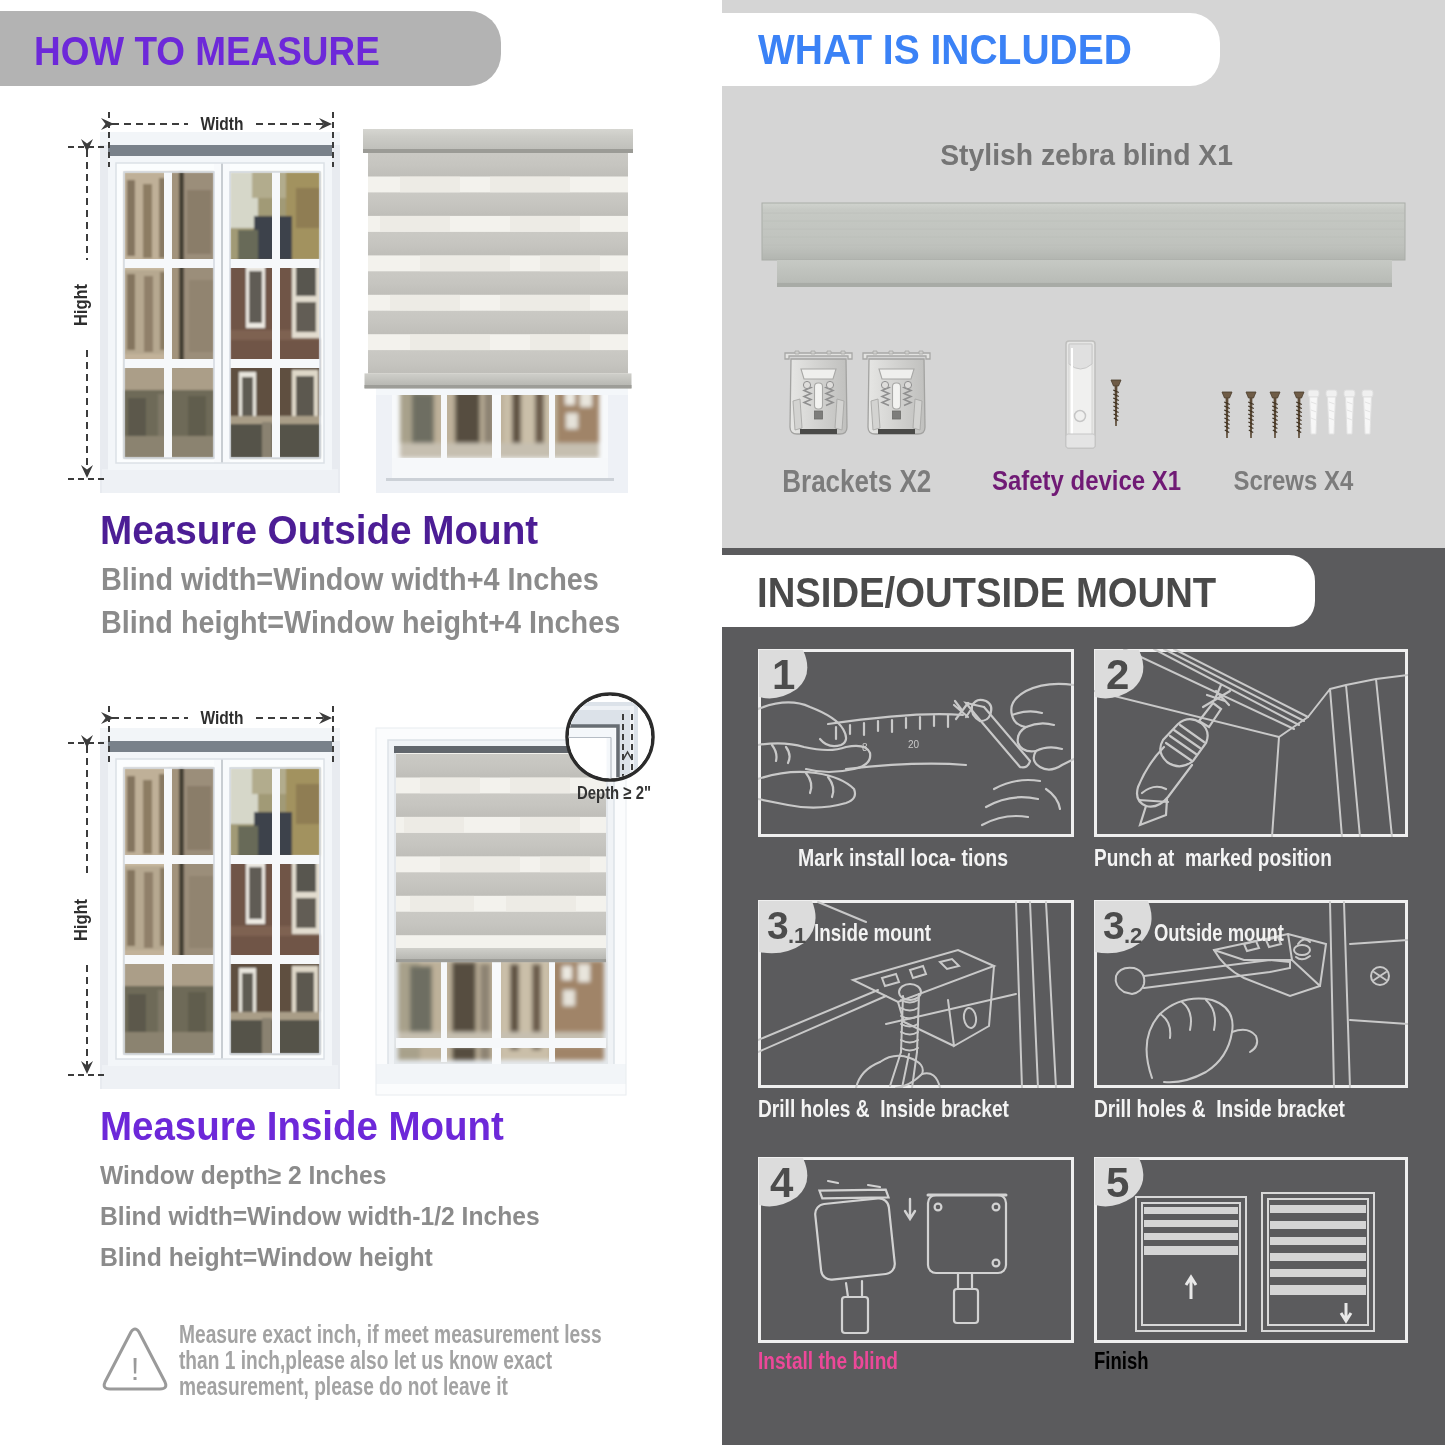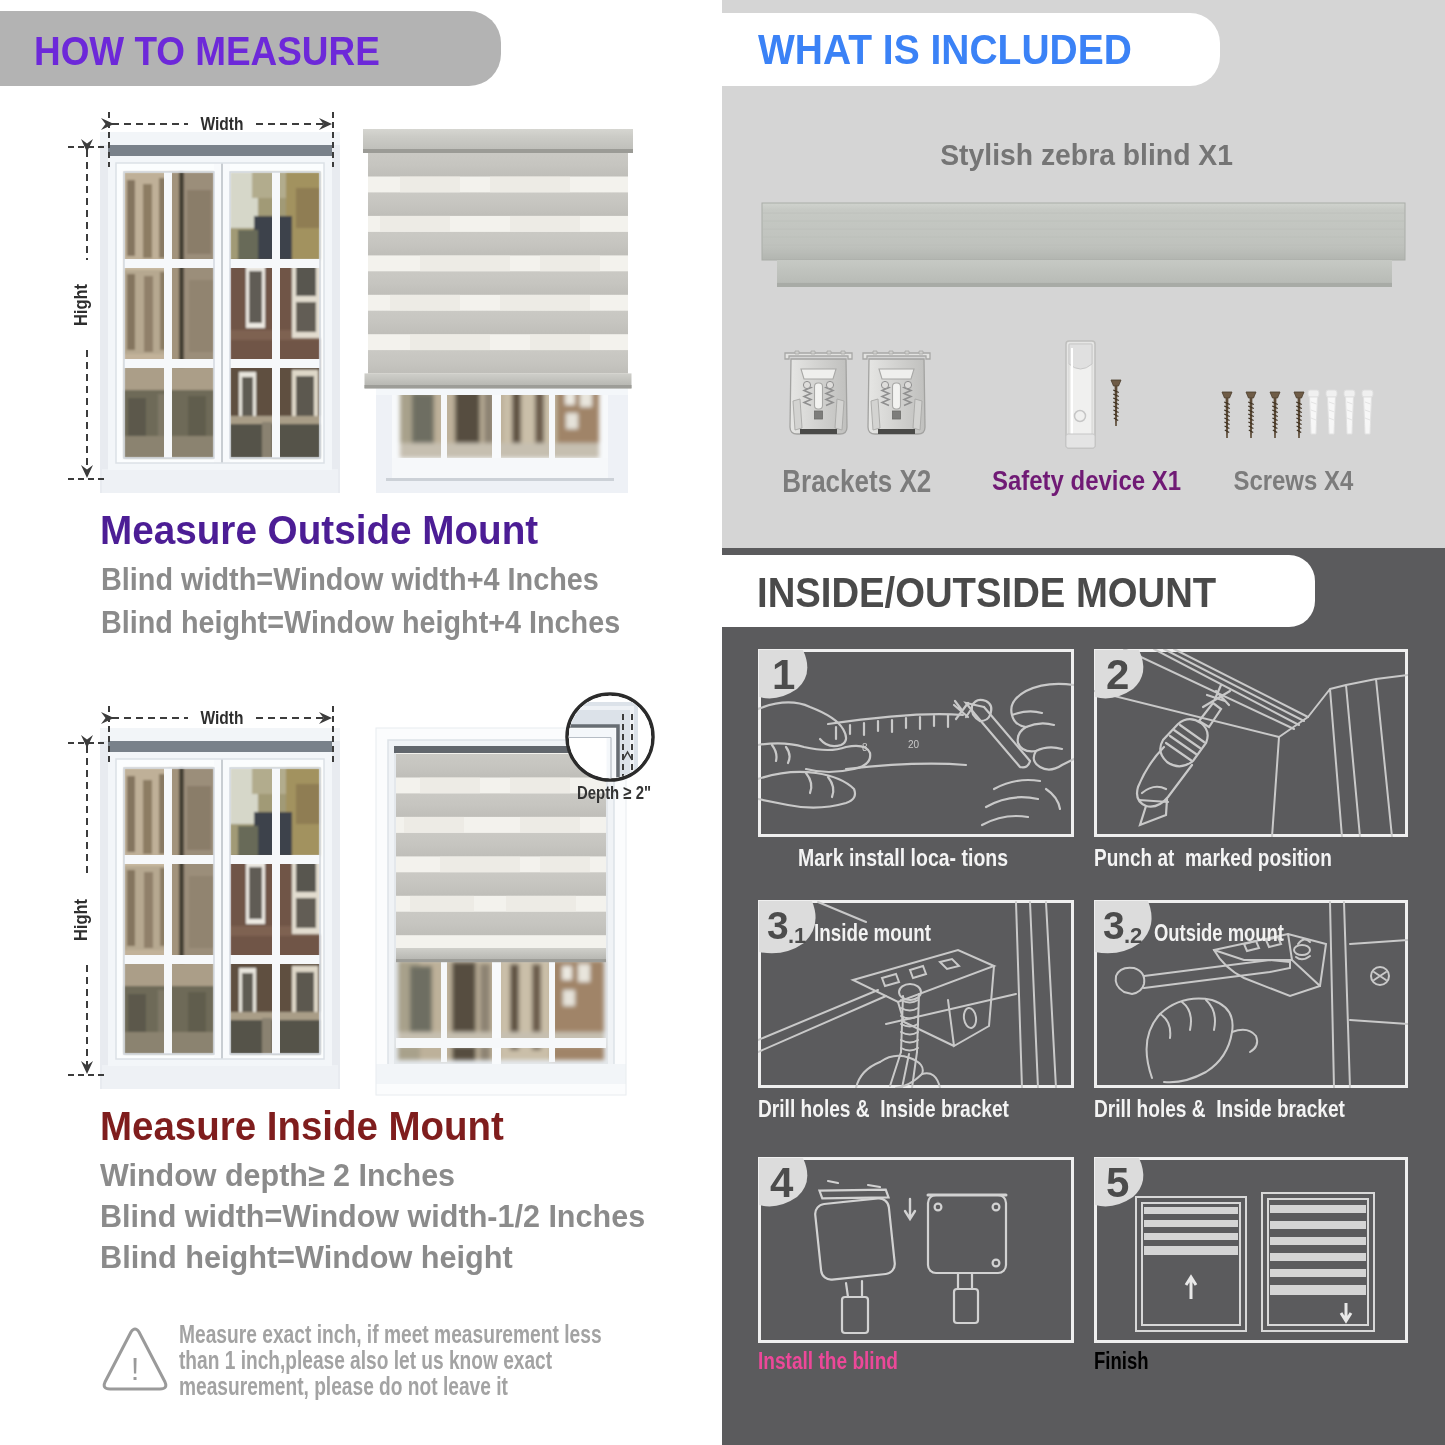--- a/index.html
+++ b/index.html
@@ -290,22 +290,22 @@
     <path d="M500 53 L551 53 L551 100" fill="none" stroke="#f4f7fa" stroke-width="9"></path>
     <path d="M500 57.5 L551 57.5 M551 57.5 L551 100" fill="none" stroke="#b6bdc5" stroke-width="1.2"></path>
     <line x1="563" y1="34" x2="563" y2="98" stroke="#3c3c3c" stroke-width="2" stroke-dasharray="6 4"></line>
     <line x1="572" y1="34" x2="572" y2="98" stroke="#3c3c3c" stroke-width="2" stroke-dasharray="6 4"></line>
     <path d="M563 80 L567.5 72 L572 80" fill="none" stroke="#3c3c3c" stroke-width="1.5"></path>
   </g>
 </g>
 <text x="517" y="119" font-size="19" font-weight="bold" fill="#333" font-family="Liberation Sans" textLength="74" lengthAdjust="spacingAndGlyphs">Depth ≥ 2"</text>
 </svg>
 
-<div class="abs b" style="left:100px;top:1103px;font-size:41px;color:#7f1d1d;"><span class="cx" style="transform:scaleX(0.938);">Measure Inside Mount</span></div>
-<div class="abs b" style="left:100px;top:1155px;font-size:31px;color:#8b8b8b;line-height:41px;"><span class="cx" style="transform:scaleX(0.983);">Window depth≥ 2 Inches</span><br><span class="cx" style="transform:scaleX(0.985);">Blind width=Window width-1/2 Inches</span><br><span class="cx" style="transform:scaleX(0.989);">Blind height=Window height</span></div>
+<div class="abs b" style="left:100px;top:1103px;font-size:41px;color:#6d28d9;"><span class="cx" style="transform:scaleX(0.938);">Measure Inside Mount</span></div>
+<div class="abs b" style="left:100px;top:1155px;font-size:25px;color:#8b8b8b;line-height:41px;"><span class="cx" style="transform:scaleX(0.983);">Window depth≥ 2 Inches</span><br><span class="cx" style="transform:scaleX(0.985);">Blind width=Window width-1/2 Inches</span><br><span class="cx" style="transform:scaleX(0.989);">Blind height=Window height</span></div>
 
 <svg class="abs" style="left:96px;top:1322px;" width="78" height="78" viewBox="0 0 78 78">
   <path d="M35 10 Q39 4 43 10 L69 60 Q72 67 64 67 L14 67 Q6 67 9 60 Z" fill="none" stroke="#9a9a9a" stroke-width="3" stroke-linejoin="round"></path>
   <text x="39" y="58" font-size="31" fill="#9a9a9a" text-anchor="middle" font-family="Liberation Sans">!</text>
 </svg>
 <div class="abs b" style="left:179px;top:1321px;font-size:25.5px;color:#a3a3a3;line-height:26px;"><span class="cx" style="transform:scaleX(0.753);">Measure exact inch, if meet measurement less</span><br><span class="cx" style="transform:scaleX(0.75);">than 1 inch,please also let us know exact</span><br><span class="cx" style="transform:scaleX(0.751);">measurement, please do not leave it</span></div>
 
 <div class="abs" style="left:722px;top:0;width:723px;height:548px;background:#d5d5d5;"></div>
 <div class="abs" style="left:712px;top:13px;width:508px;height:73px;background:#ffffff;border-radius:0 30px 30px 0;"></div>
 <div class="abs b" style="left:758px;top:26px;font-size:42.5px;color:#3b82f6;"><span class="cx" style="transform:scaleX(0.917);">WHAT IS INCLUDED</span></div>

